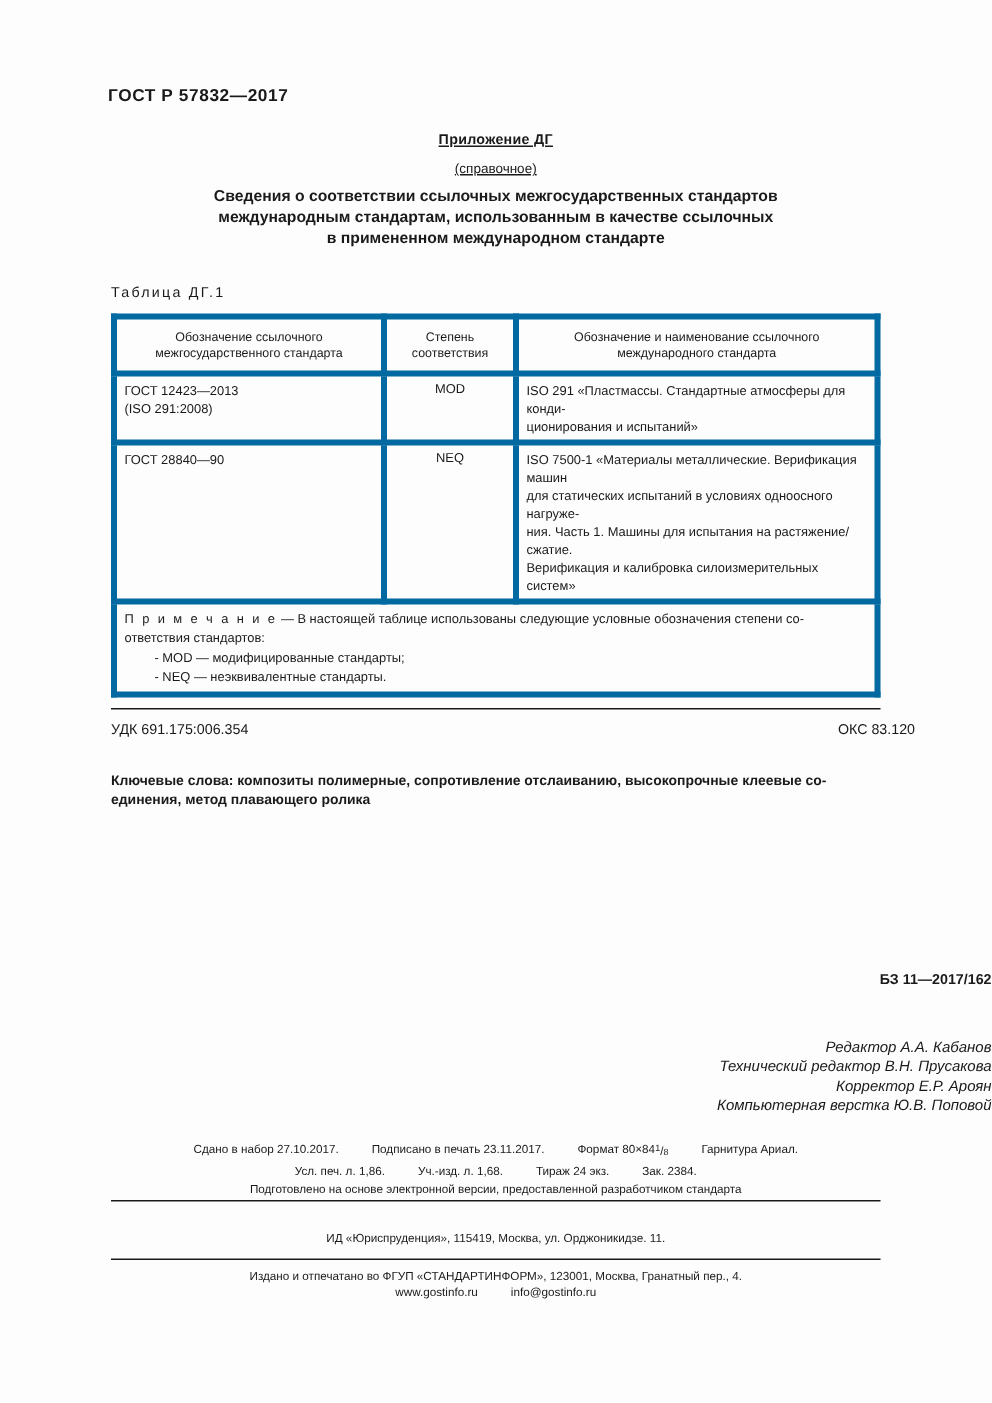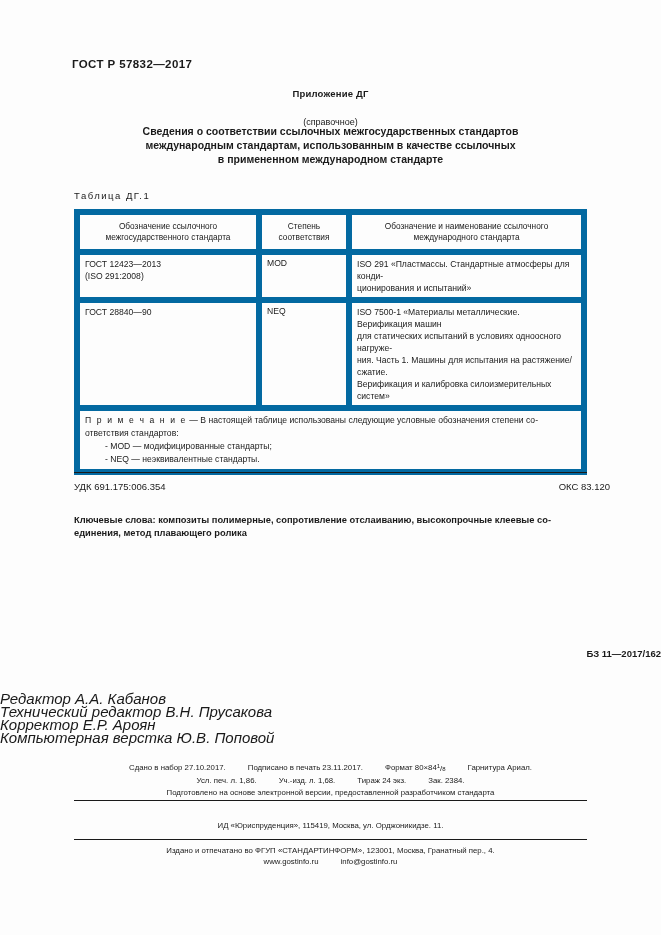--- a/index.html
+++ b/index.html
@@ -30,29 +30,30 @@
     font-size: 11.5px;
     font-weight: bold;
     letter-spacing: 0.4px;
   }
   .appendix-block {
     position: absolute;
     left: 0;
     top: 88px;
     width: 661px;
     text-align: center;
+    text-decoration: underline;
   }
   .appendix-title {
     font-size: 9.5px;
     font-weight: bold;
     letter-spacing: 0.2px;
   }
   .appendix-sub {
     font-size: 9px;
-    margin-top: 18px;
+    margin-top: 8px;
   }
   .doc-title {
     position: absolute;
     left: 90px;
     top: 124px;
     width: 481px;
     text-align: center;
     font-size: 10.5px;
     font-weight: bold;
     line-height: 14px;
@@ -66,36 +67,36 @@
   }
   table.main {
     position: absolute;
     left: 74px;
     top: 209px;
     width: 513px;
     border-collapse: collapse;
     font-size: 8.3px;
   }
   table.main td, table.main th {
-    border: 6px solid #0369a1;
+    border: 4px solid #0369a1;
     vertical-align: top;
     padding: 3px 5px;
   }
   table.main th {
     font-weight: normal;
     text-align: center;
     vertical-align: middle;
     padding: 6px 4px;
     line-height: 11px;
   }
   .col-a { width: 168px; }
   .col-b { width: 76px; }
   .col-c { width: auto; }
   td.cell-a { line-height: 12px; font-size: 8.6px; margin-left: 10px; }
-  td.cell-b { text-align: left; font-size: 8.6px; vertical-align: top; padding-top: 4px; margin-top: 43px; }
+  td.cell-b { text-align: center; font-size: 8.6px; vertical-align: top; padding-top: 4px; margin-top: 43px; }
   td.cell-c { line-height: 12px; font-size: 8.6px; }
   td.note {
     line-height: 13px;
     font-size: 8.6px;
     padding: 7px 8px 8px 8px;
   }
   .note-label { letter-spacing: 1.6px; }
   .note-line { display: block; }
   .note-item { display: block; padding-left: 20px; }
   .hr-line {
@@ -134,22 +135,22 @@
     width: 661px;
     text-align: right;
     font-size: 9.5px;
     font-weight: bold;
   }
   .credits {
     position: absolute;
     left: 0;
     top: 692px;
     width: 661px;
-    text-align: left;
-    font-size: 15px;
+    text-align: right;
+    font-size: 10px;
     line-height: 13px;
   }
   .credits .ital { font-style: italic; }
   .print-info {
     position: absolute;
     left: 0;
     top: 760px;
     width: 661px;
     text-align: center;
     font-size: 7.8px;

